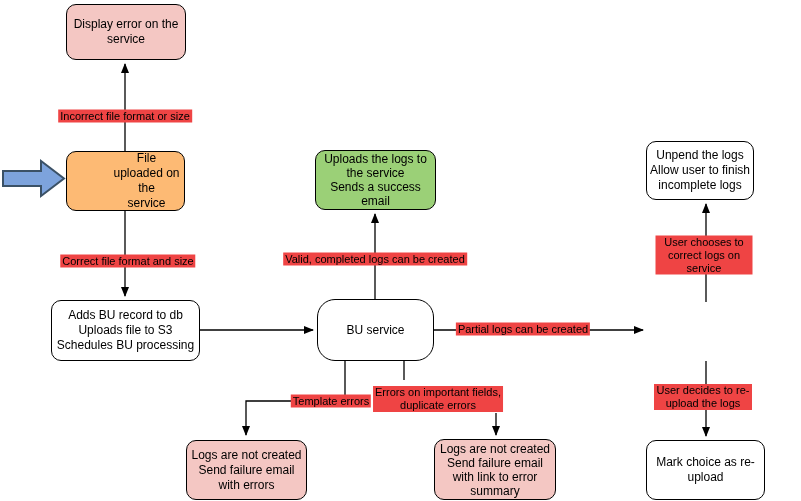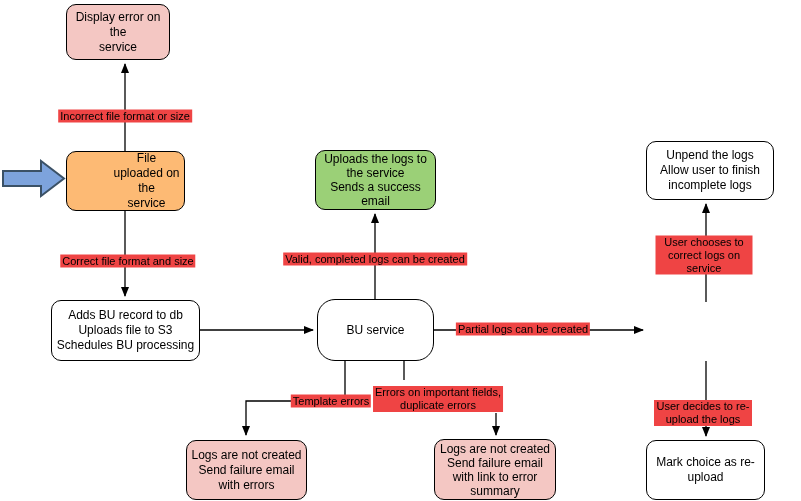--- a/index.html
+++ b/index.html
@@ -46,21 +46,21 @@
       <path d="M496,413 L496,435" marker-end="url(#arr)"></path>
       <path d="M706,302 L706,204" marker-end="url(#arr)"></path>
       <path d="M706,361 L706,436" marker-end="url(#arr)"></path>
     </g>
   </svg>
 
   <svg class="arrow-icon" width="66" height="40" viewBox="0 0 66 40">
     <polygon points="2,12 40,12 40,2 63,19.5 40,37 40,27 2,27" fill="#7da3dc" stroke="#3b5166" stroke-width="2"></polygon>
   </svg>
 
-  <div class="node fill-pink" style="left:66px;  top:4px;   width:104px; height:56px;">
+  <div class="node fill-pink" style="left:66px;  top:4px;   width:120px; height:56px;">
     <span>Display error on the
 service</span>
   </div>
 
   <div class="node fill-blue" style="left:66px;  top:151px; width:119px; height:60px;">
     <span>File uploaded on the
 service</span>
   </div>
 
   <div class="node fill-white" style="left:51px;  top:300px; width:149px; height:61px;">
@@ -73,21 +73,21 @@
     <span>BU service</span>
   </div>
 
   <div class="node fill-green" style="left:315px; top:150px; width:121px; height:60px; line-height:14px;">
     <span>Uploads the logs to
 the service
 Sends a success
 email</span>
   </div>
 
-  <div class="node fill-white" style="left:646px; top:141px; width:128px; height:59px;">
+  <div class="node fill-white" style="left:646px; top:141px; width:108px; height:59px;">
     <span>Unpend the logs
 Allow user to finish
 incomplete logs</span>
   </div>
 
 
   <div class="node fill-white" style="left:646px; top:440px; width:119px; height:60px;">
     <span>Mark choice as re-
 upload</span>
   </div>
@@ -113,15 +113,15 @@
 
   <div class="elabel" style="left:523px; top:329px;">Partial logs can be created</div>
 
   <div class="elabel" style="left:331px; top:401px;">Template errors</div>
 
   <div class="elabel" style="left:704px; top:255px;">User chooses to correct logs on service</div>
 
   <div class="elabel" style="left:438px; top:399px; min-width:118px;">Errors on important fields,
 duplicate errors</div>
 
-  <div class="elabel" style="left:703px; top:397px;margin-top:16px;">User decides to re-upload the logs</div>
+  <div class="elabel" style="left:703px; top:397px;">User decides to re-upload the logs</div>
 
 </div>
 
 </body></html>

